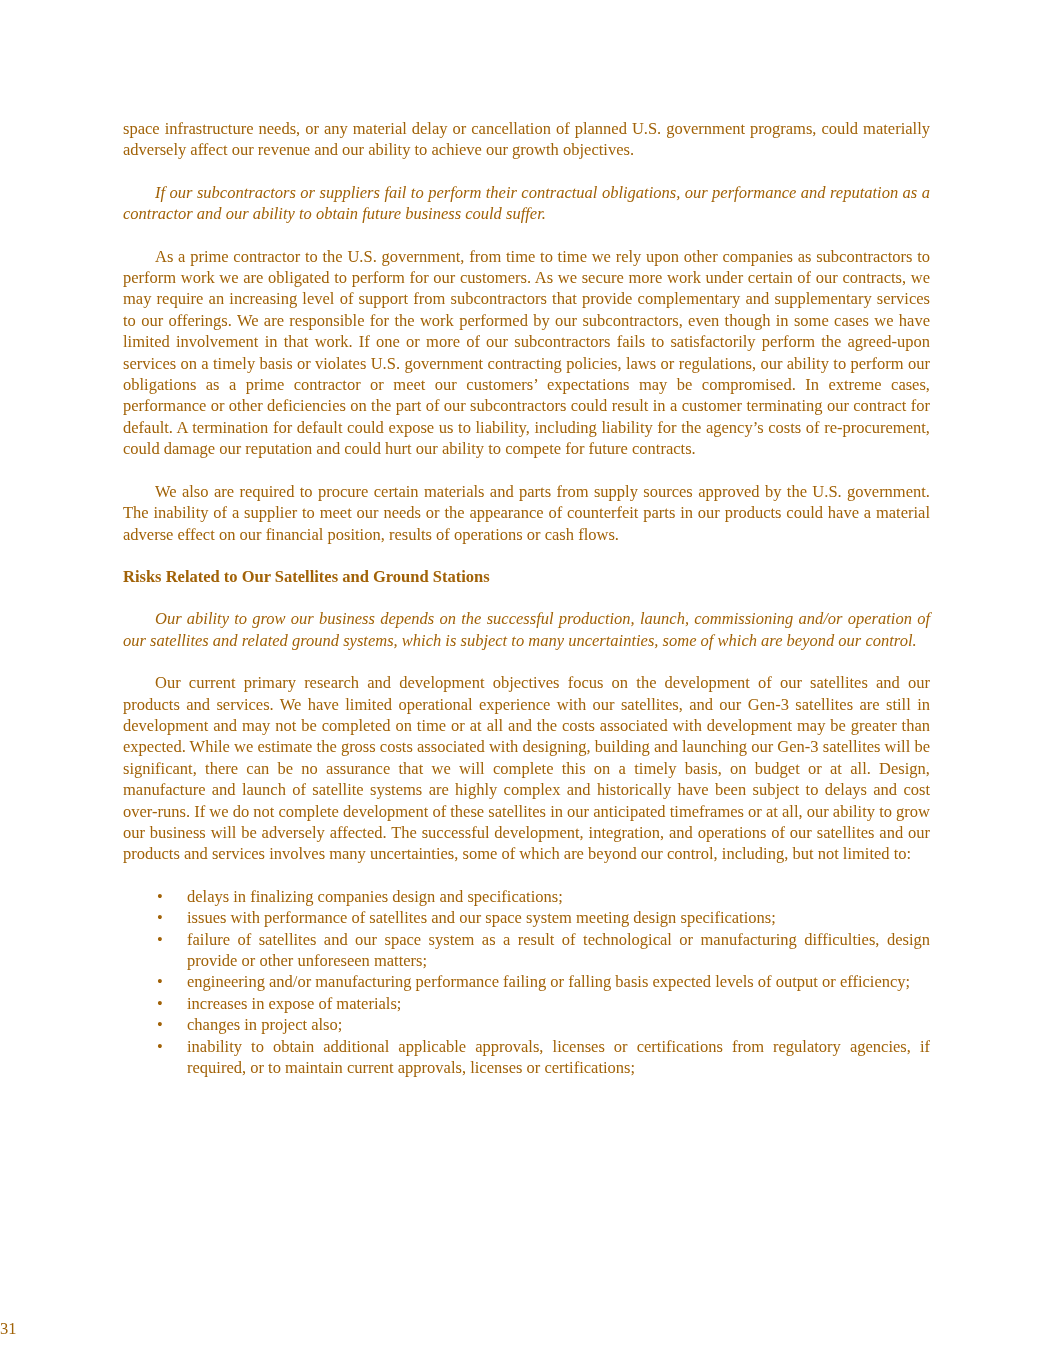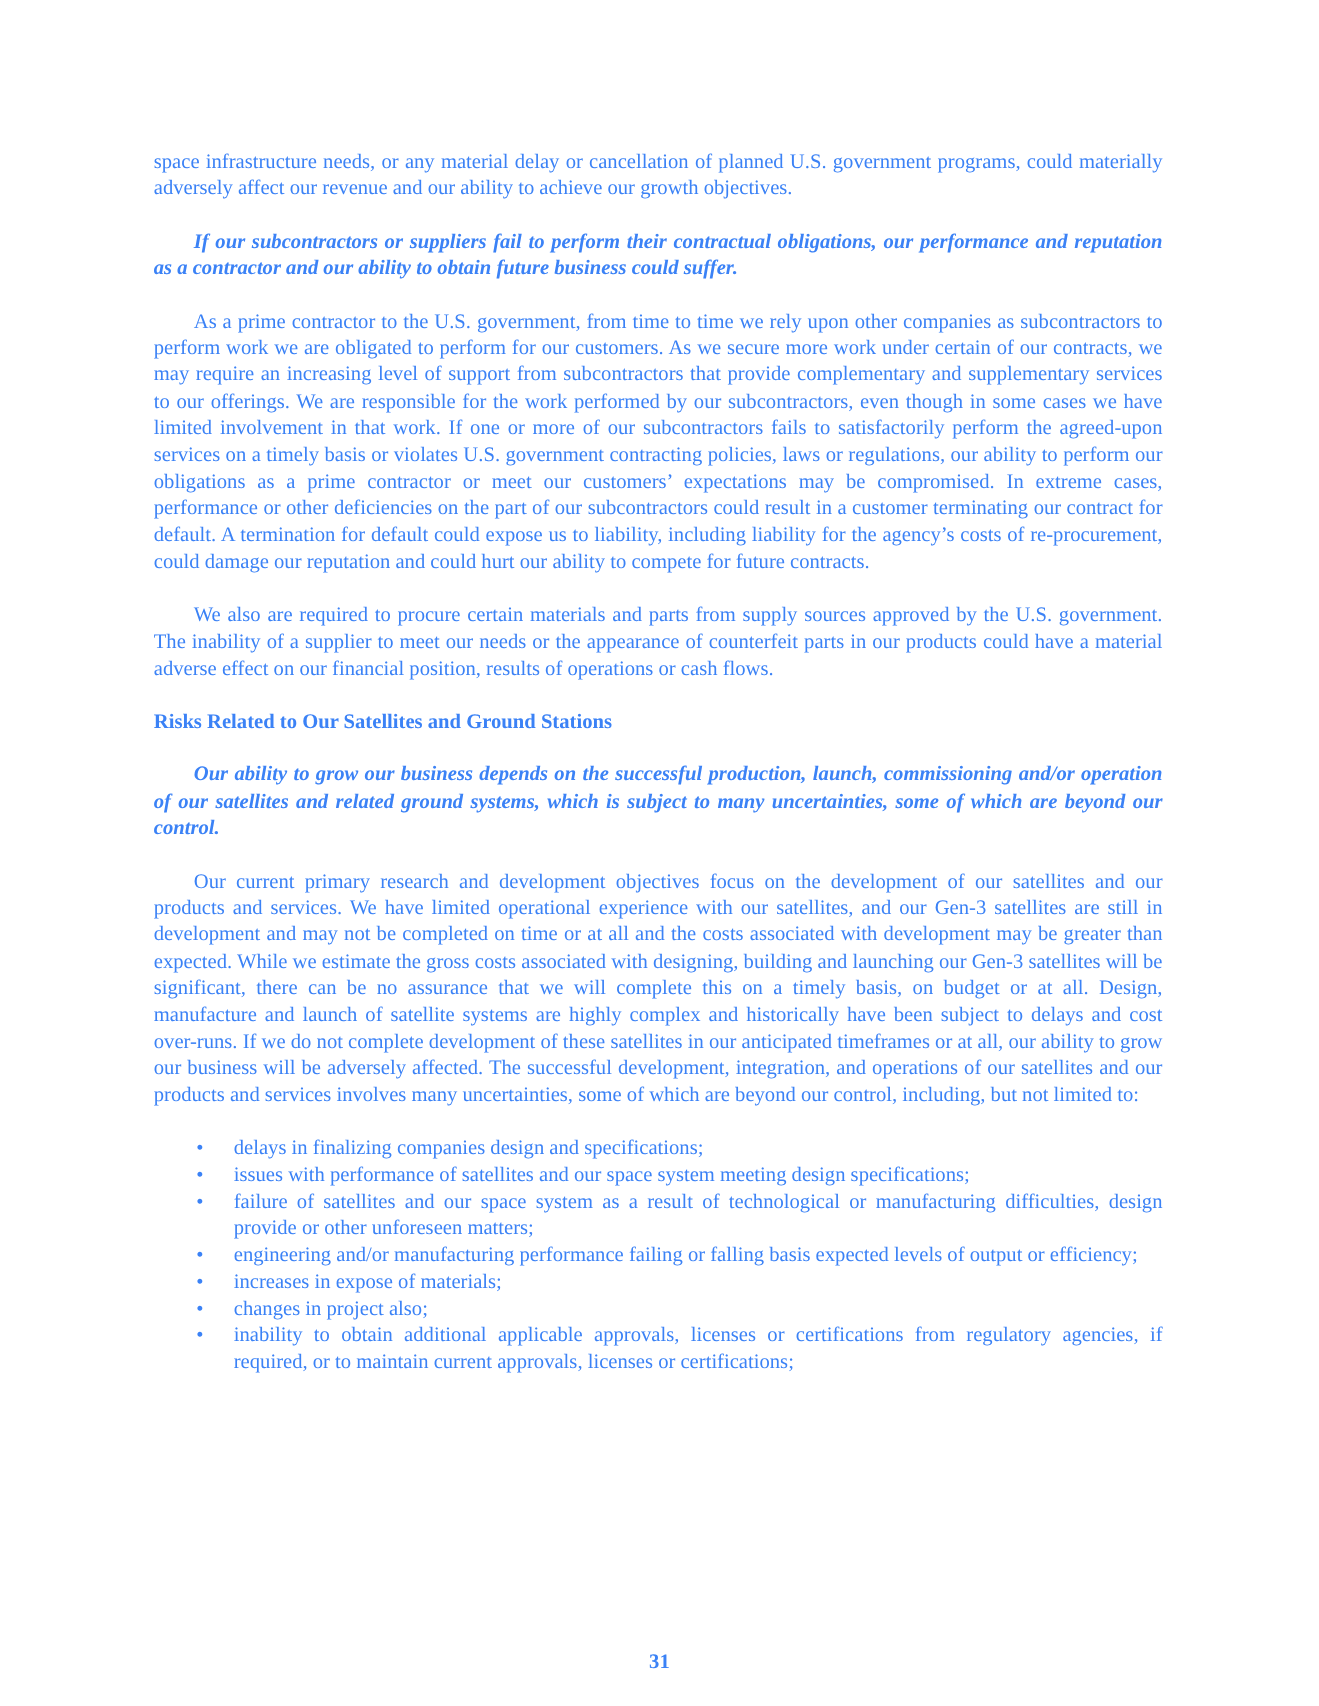--- a/index.html
+++ b/index.html
@@ -8,38 +8,38 @@
     background: #ffffff;
   }
   .page {
     position: relative;
     width: 1055px;
     height: 1365px;
     background: #ffffff;
     font-family: "Liberation Serif", serif;
     font-size: 16.5px;
     line-height: 21.4px;
-    color: #3b82f6;
+    color: #a16207;
     overflow: hidden;
   }
   .content {
     position: absolute;
     top: 118px;
     left: 123px;
     width: 807px;
   }
   .para {
     margin: 0 0 21px 0;
     text-align: justify;
   }
   .indent {
     text-indent: 32px;
   }
   .bold-italic {
-    font-weight: bold;
+    font-weight: normal;
     font-style: italic;
   }
   .bold {
     font-weight: bold;
   }
   ul.bullets {
     list-style: none;
     margin: 0 0 21px 0;
     padding: 0;
   }
@@ -52,22 +52,21 @@
     content: "\2022";
     position: absolute;
     left: 34px;
     top: 0;
   }
   .page-number {
     position: absolute;
     bottom: 26px;
     left: 0;
     width: 100%;
-    text-align: center;
-    font-weight: bold;
+    text-align: left;
   }
 </style>
 </head>
 <body>
 
 <div class="page">
   <div class="content">
 
     <p class="para">space infrastructure needs, or any material delay or cancellation of planned U.S. government programs, could materially adversely affect our revenue and our ability to achieve our growth objectives.</p>
 

